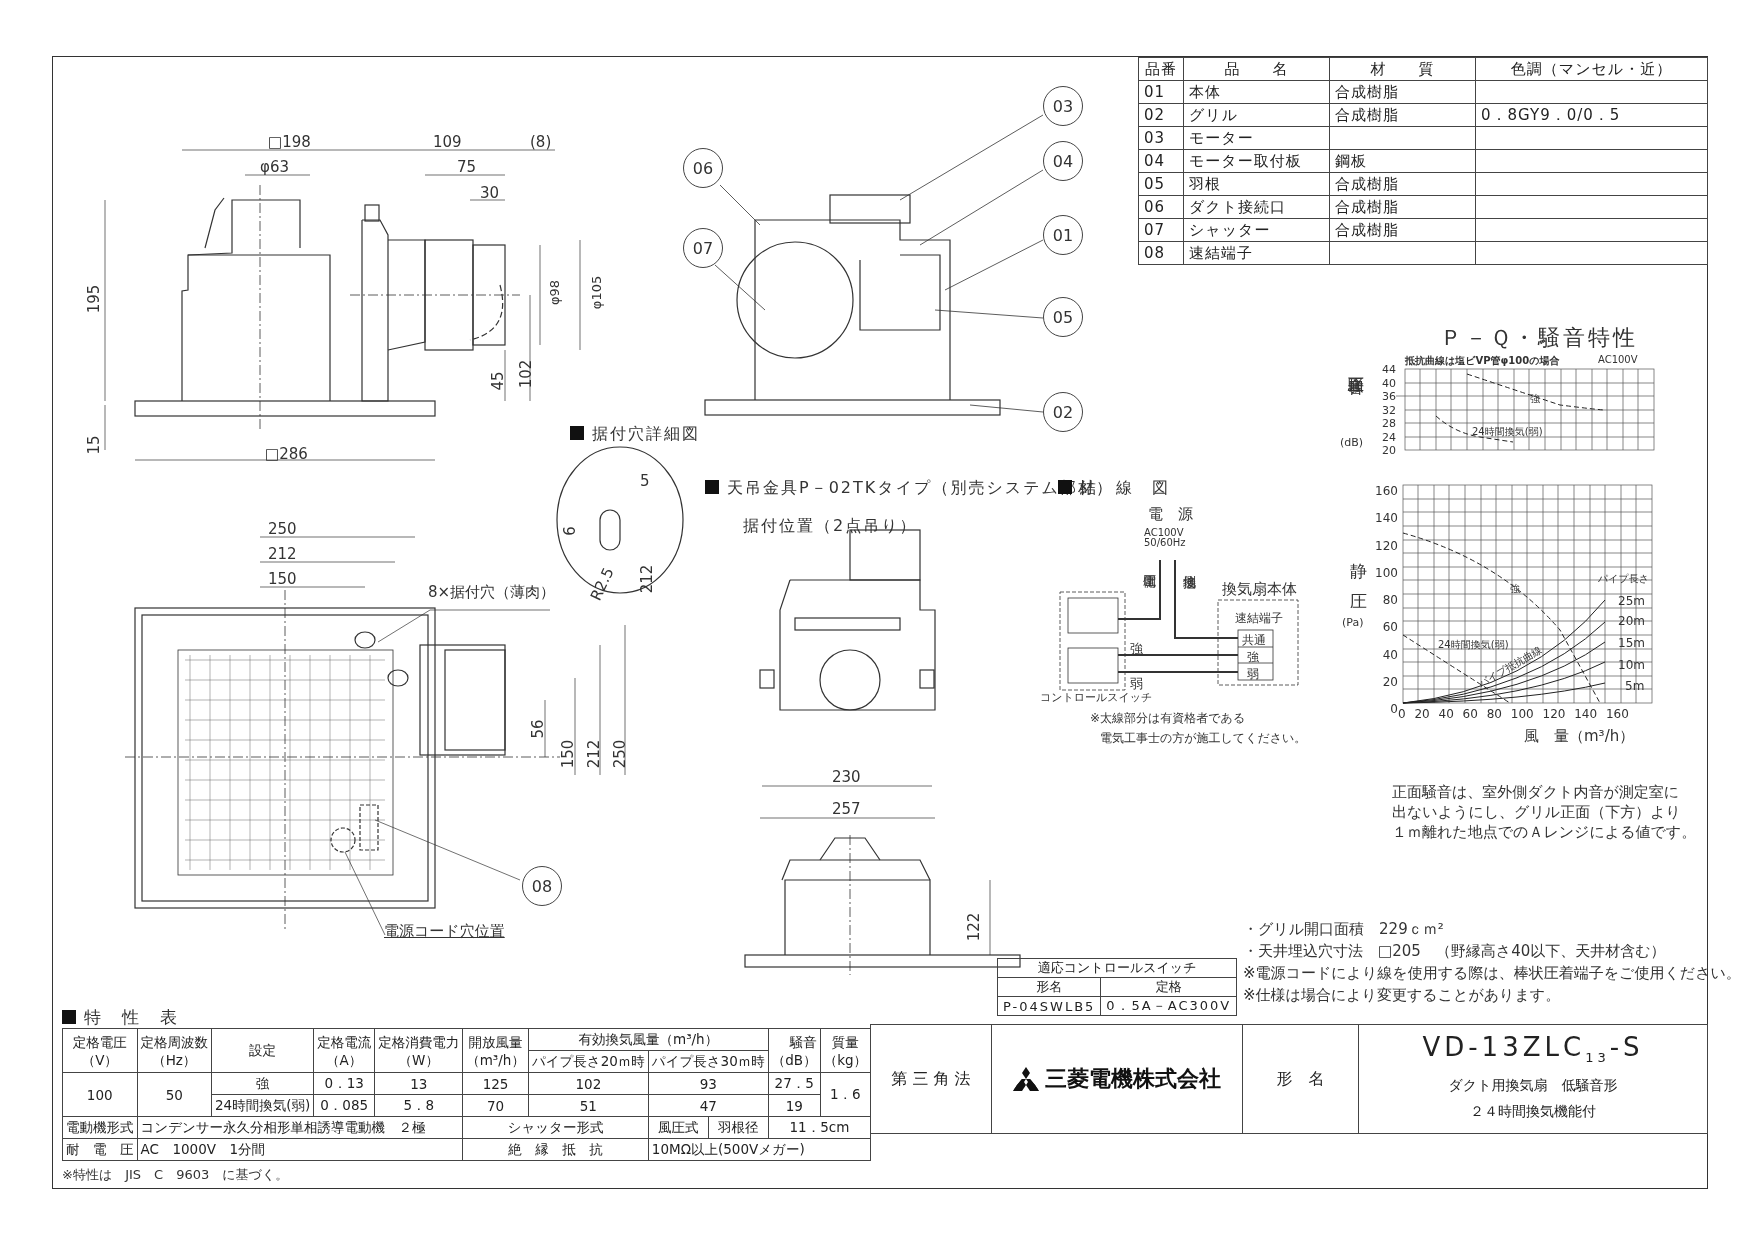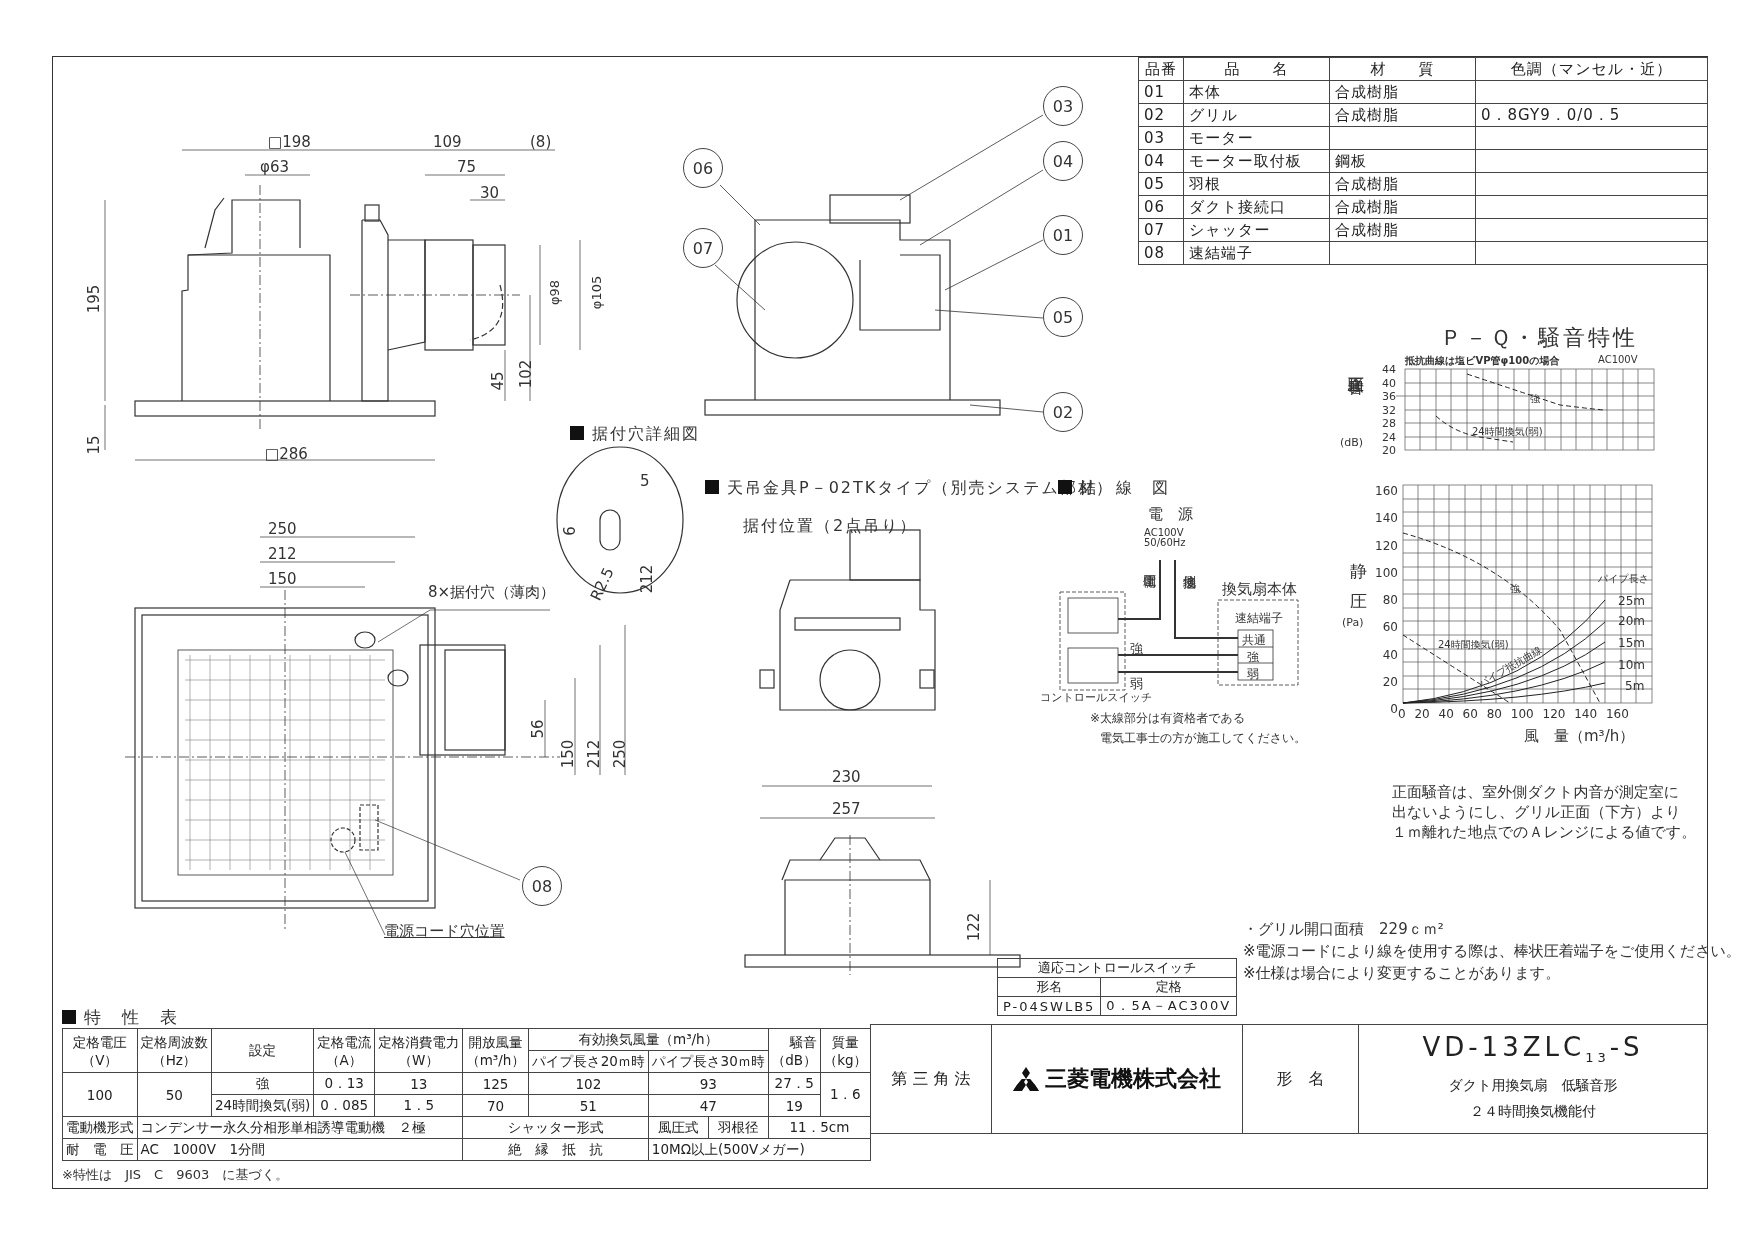--- a/index.html
+++ b/index.html
@@ -312,20 +312,21 @@
 <div class="t" style="left:1618px;top:658px;font-size:12px;">10m</div>
 <div class="t" style="left:1625px;top:679px;font-size:12px;">5m</div>
 
 <div class="t" style="left:1392px;top:782px;font-size:15px;line-height:20px;">
   <div>正面騒音は、室外側ダクト内音が測定室に</div>
   <div>出ないようにし、グリル正面（下方）より</div>
   <div>１ｍ離れた地点でのＡレンジによる値です。</div>
 </div>
 <div class="t" style="left:1243px;top:918px;font-size:15px;line-height:22px;">
   <div>・グリル開口面積　229ｃｍ²</div>
+  <div>・天井埋込穴寸法　□205　（野縁高さ40以下、天井材含む）</div>
   <div>※電源コードにより線を使用する際は、棒状圧着端子をご使用ください。</div>
   <div>※仕様は場合により変更することがあります。</div>
 </div>
 
 <table style="left:997px;top:958px;font-size:13px;">
   <tbody>
       <tr>
         <td colspan="2" class="c" style="height:16px;">適応コントロールスイッチ</td>
       </tr>
   <tr>
@@ -386,21 +387,21 @@
     <td>13</td>
     <td>125</td>
     <td>102</td>
     <td colspan="2">93</td>
     <td>27．5</td>
     <td rowspan="2">1．6</td>
   </tr>
   <tr>
     <td colspan="2">24時間換気(弱)</td>
     <td>0．085</td>
-    <td>1．5</td>
+    <td>5．8</td>
     <td>70</td>
     <td>51</td>
     <td colspan="2">47</td>
     <td>19</td>
   </tr>
   <tr>
     <td>電動機形式</td>
     <td colspan="5" style="text-align:left;">コンデンサー永久分相形単相誘導電動機　２極</td>
     <td colspan="2">シャッター形式</td>
     <td>風圧式</td>

